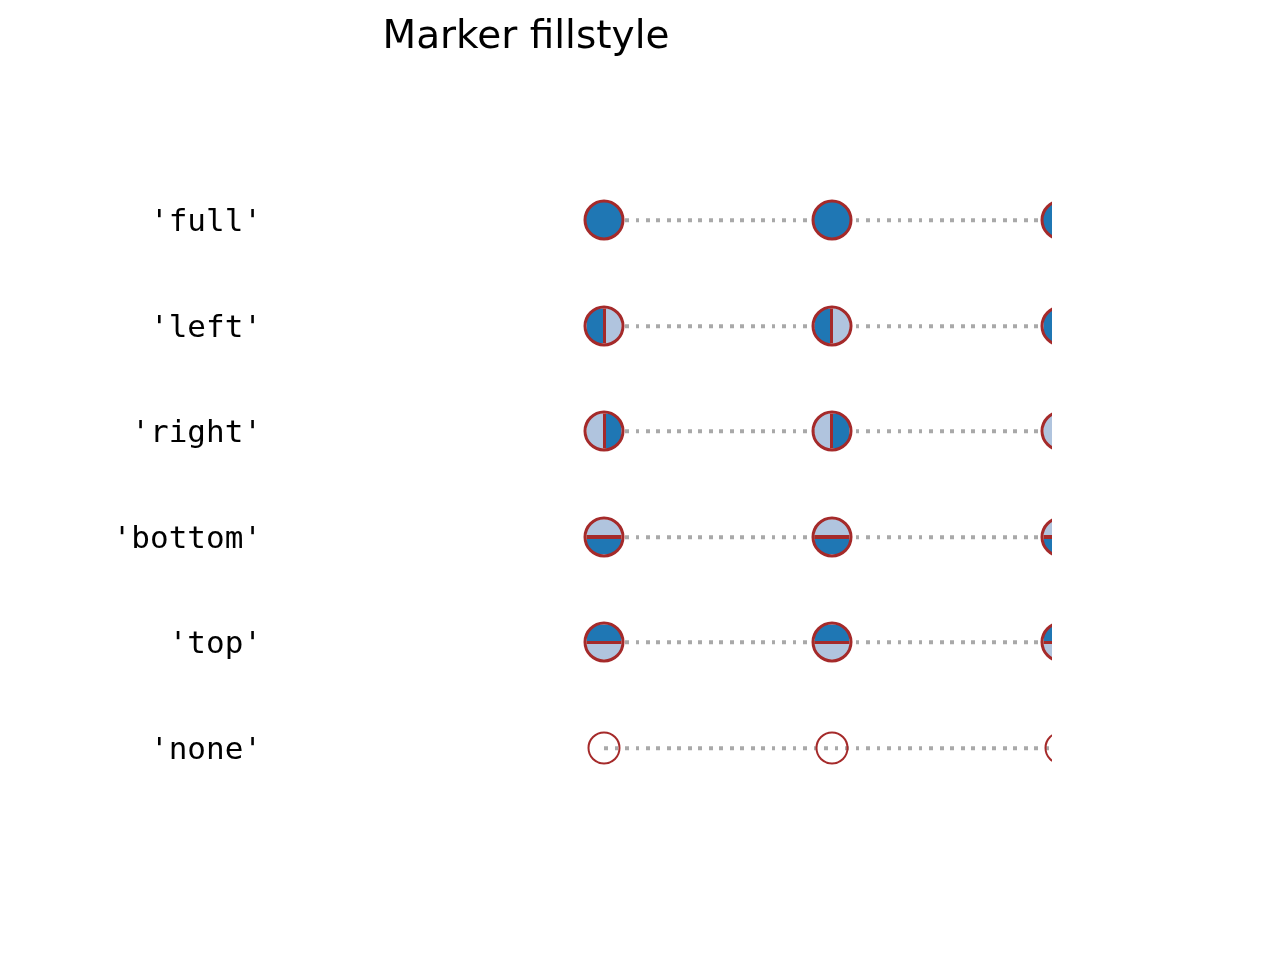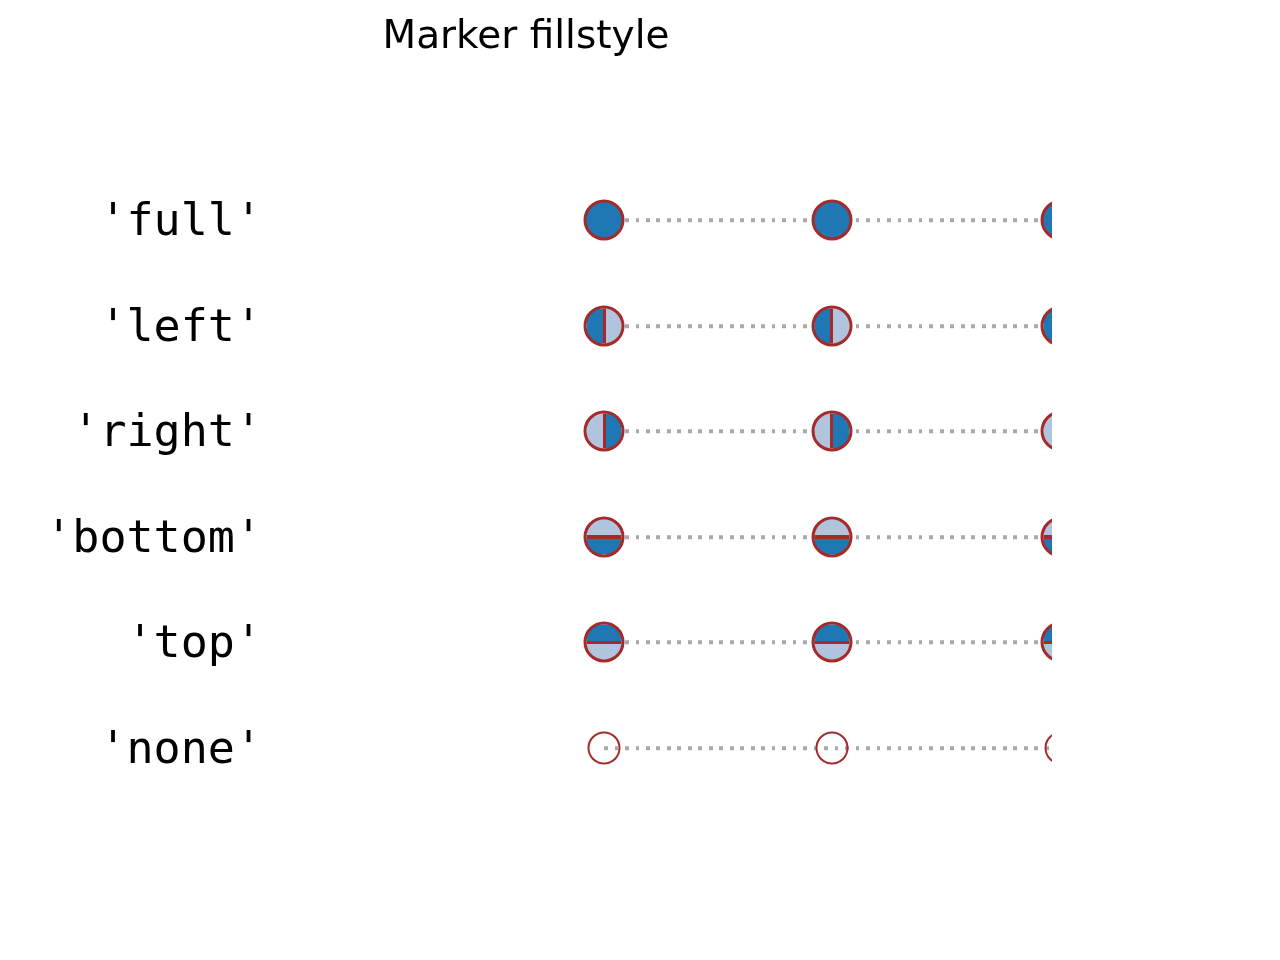--- a/index.html
+++ b/index.html
@@ -30,21 +30,21 @@
     left: 0;
     right: 0;
     height: 0;
   }
   .row-label {
     position: absolute;
     right: 790px; 
     top: 0;
     transform: translateY(-50%);
     font-family: "DejaVu Sans Mono", "Liberation Mono", monospace;
-    font-size: 45px;
+    font-size: 31px;
     line-height: 40px;
     color: var(--text, #000000);
     white-space: pre;
   }
   .dotline {
     position: absolute;
     left: 604px;
     width: 457px;
     height: 3.5px;
     top: 0;

